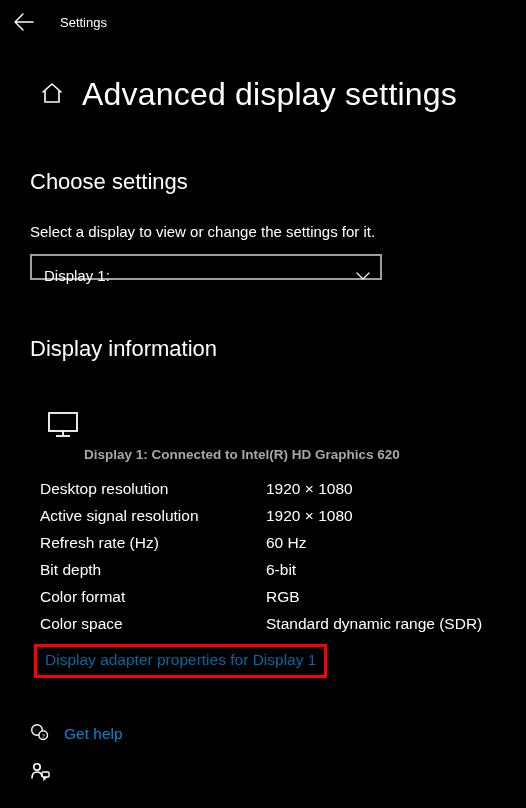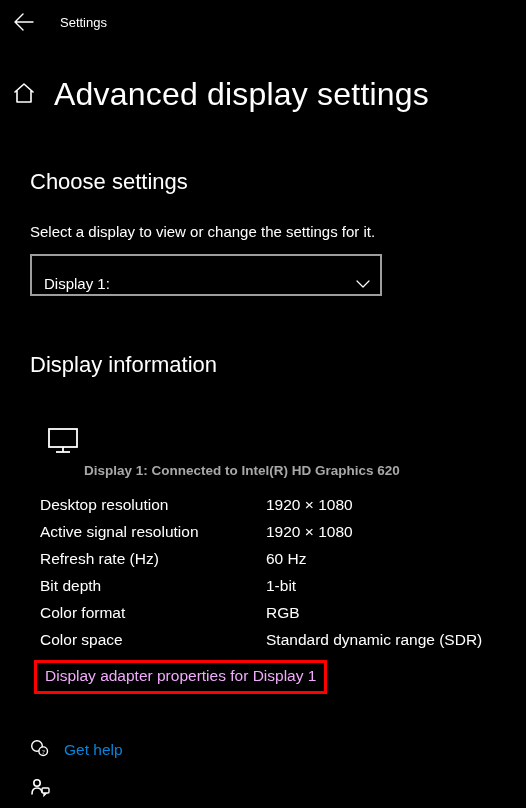--- a/index.html
+++ b/index.html
@@ -27,41 +27,41 @@
     cursor: pointer;
   }
   .titlebar .title {
     font-size: 13px;
     font-weight: 400;
   }
   .header-row {
     display: flex;
     align-items: center;
     gap: 18px;
-    padding: 34px 28px 14px 12px;
+    padding: 34px 28px 14px 40px;
   }
   .header-row .page-title {
     font-size: 32px;
     font-weight: 400;
     letter-spacing: 0.2px;
   }
   .section-title {
     font-size: 22px;
     font-weight: 400;
     padding: 42px 28px 12px 30px;
   }
   .section-subtitle {
     font-size: 15px;
     padding: 16px 28px 6px 30px;
     color: #ffffff;
   }
   .select-wrap {
     margin: 8px 0 0 30px;
     width: 352px;
-    height: 42px;
+    height: 26px;
     border: 2px solid #9e9e9e;
     background: #000000;
     display: flex;
     align-items: center;
     justify-content: space-between;
     padding: 17px 10px 0 12px;
     cursor: pointer;
   }
   .select-wrap .sel-label {
     font-size: 15px;
@@ -94,21 +94,21 @@
   .info-row .value {
     font-size: 15.5px;
   }
   .adapter-link {
     margin: 6px 0 0 34px;
     border: 3px solid #ff0000;
     padding: 4px 8px 6px 8px;
     display: inline-block;
   }
   .adapter-link a {
-    color: #f0abfc;
+    color: #0369a1;
     text-decoration: none;
     font-size: 15.5px;
     cursor: pointer;
   }
   .bottom-links {
     padding: 38px 0 0 30px;
   }
   .help-row {
     display: flex;
     align-items: center;
@@ -178,21 +178,21 @@
   <div class="info-row">
     <div class="label">Active signal resolution</div>
     <div class="value">1920 × 1080</div>
   </div>
   <div class="info-row">
     <div class="label">Refresh rate (Hz)</div>
     <div class="value">60 Hz</div>
   </div>
   <div class="info-row">
     <div class="label">Bit depth</div>
-    <div class="value">1-bit</div>
+    <div class="value">6-bit</div>
   </div>
   <div class="info-row">
     <div class="label">Color format</div>
     <div class="value">RGB</div>
   </div>
   <div class="info-row">
     <div class="label">Color space</div>
     <div class="value">Standard dynamic range (SDR)</div>
   </div>
 </div>

